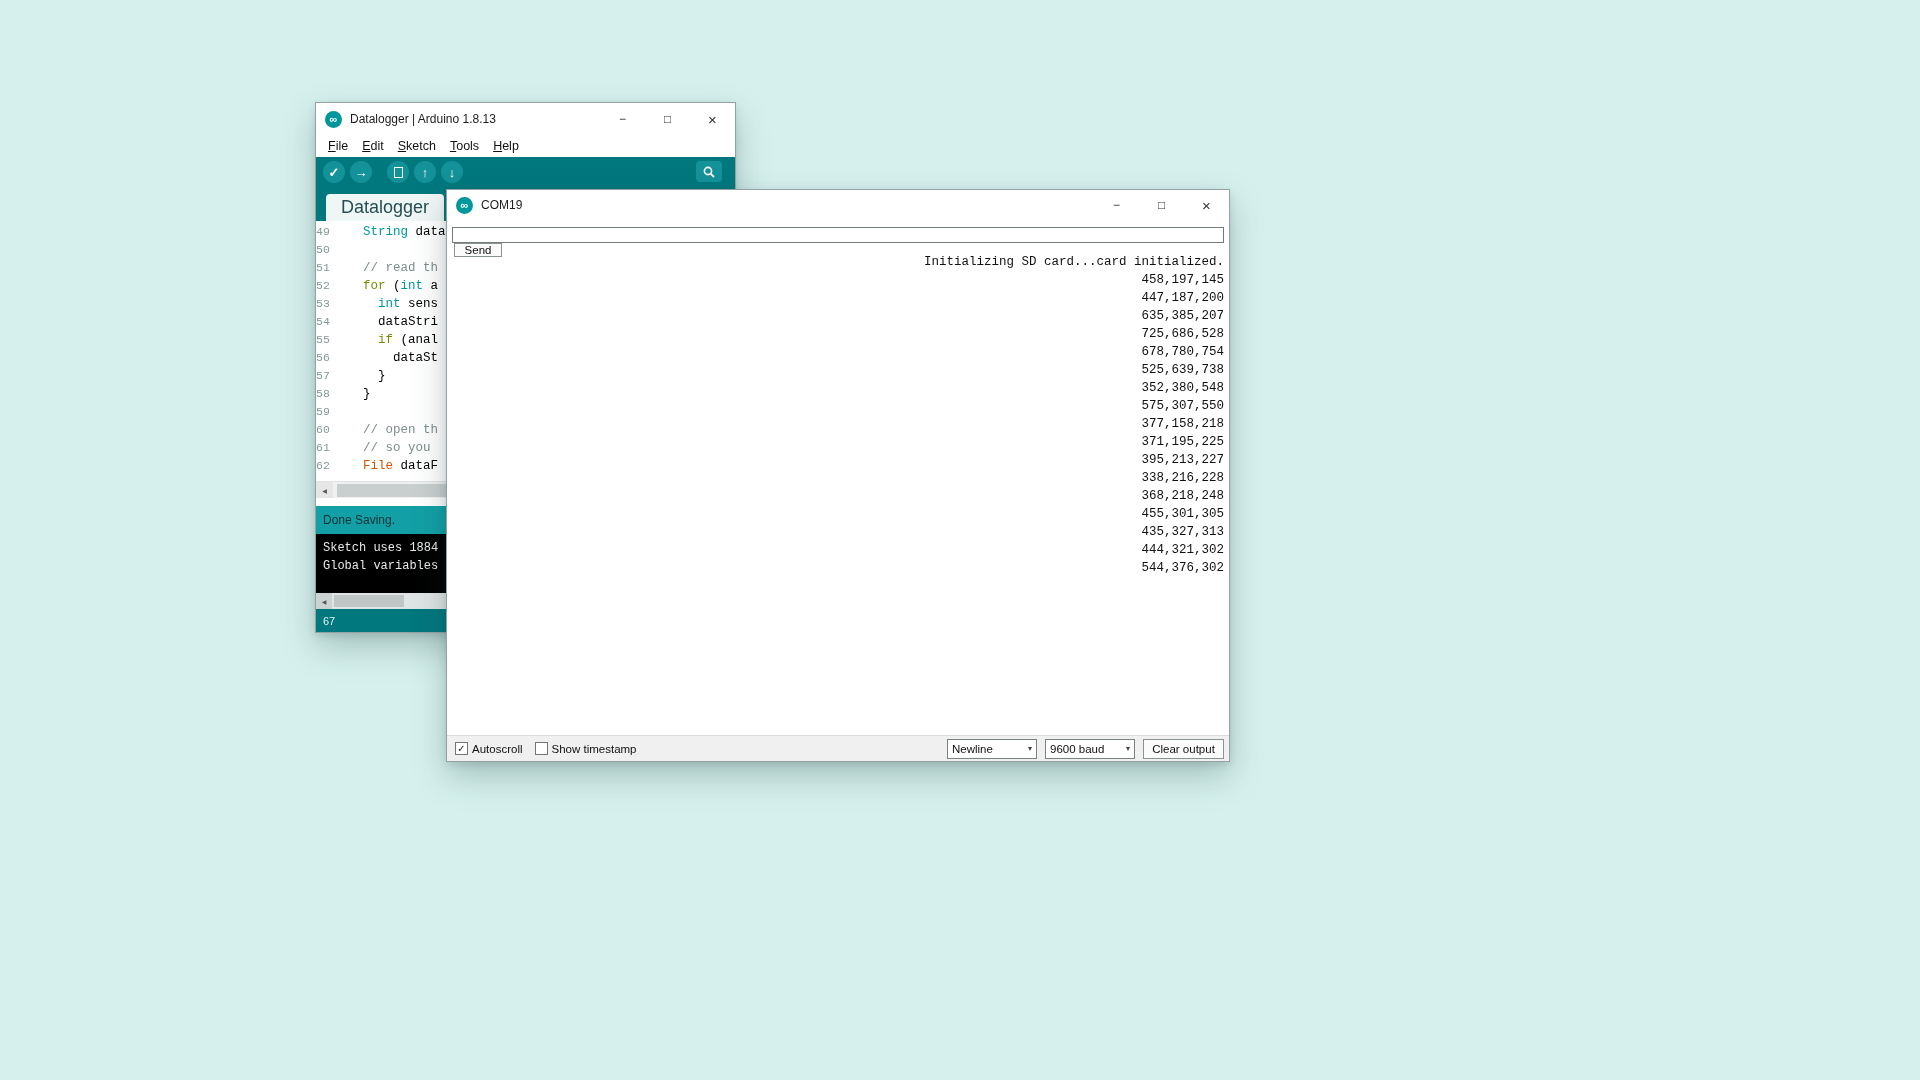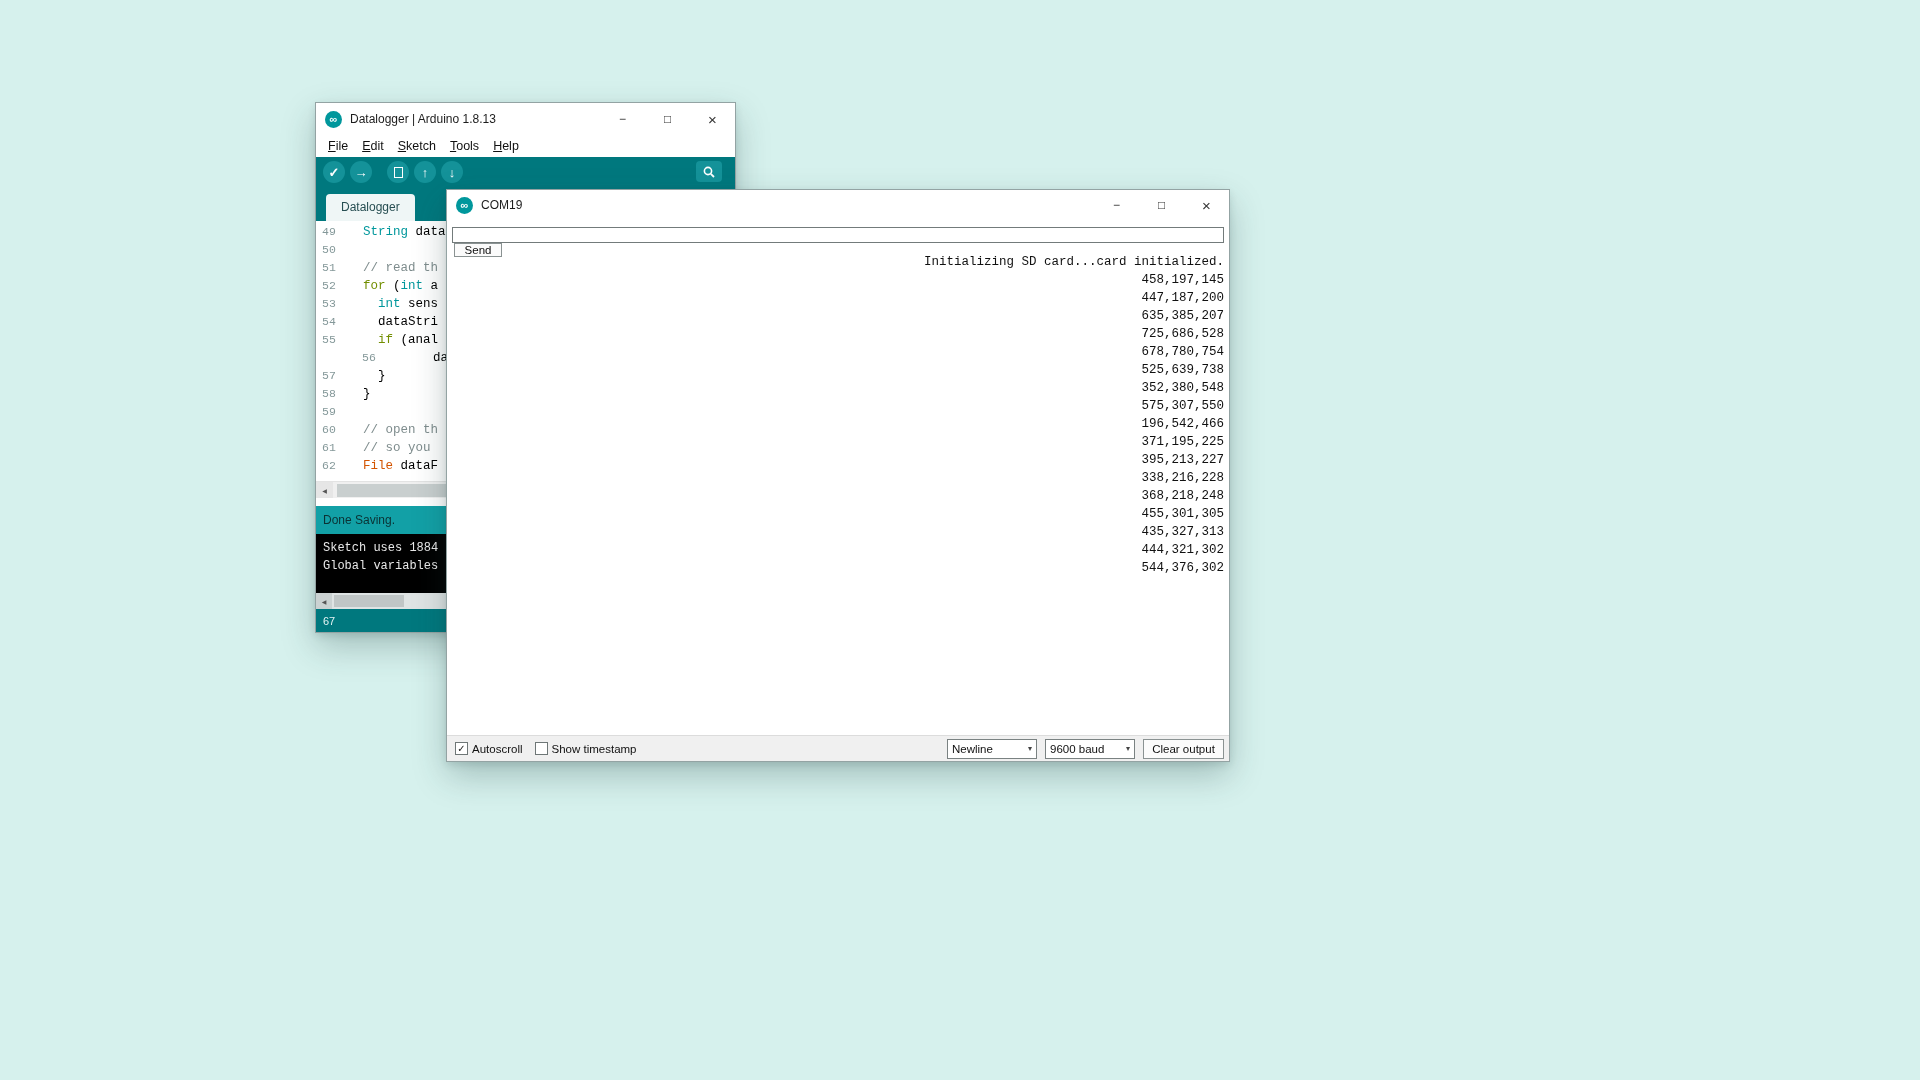--- a/index.html
+++ b/index.html
@@ -39,27 +39,27 @@
   .tb-btn { width:22px; height:22px; border-radius:50%; background:var(--teal-button,#149299);
             display:flex; align-items:center; justify-content:center; margin-right:5px; color:#fff; flex:none; }
   .tb-btn.gap { margin-left:10px; }
   .tb-glyph { font-size:13px; font-weight:bold; line-height:1; }
   .doc-shape { width:9px; height:11px; border:1.5px solid #fff; display:block; }
   .serial-btn { position:absolute; right:13px; top:4px; width:26px; height:21px; border-radius:4px;
                 margin-right:0; }
 
   .tabstrip { height:34px; background:var(--teal-bar,#00787E); display:flex; align-items:flex-end;
               padding-left:10px; }
-  .tab { height:27px; line-height:27px; background:#EFF6F6; color:#274E52; font-size:12px;
+  .tab { height:27px; line-height:27px; background:#EFF6F6; color:#274E52; font-size:18px;
          padding:0 15px; border-radius:4px 4px 0 0; }
 
   .editor { height:260px; background:#fff; overflow:hidden; padding-top:2px; }
   .code-row { display:flex; height:18px;
               font-family:"Liberation Mono","DejaVu Sans Mono",monospace; font-size:12.5px; }
-  .gutter-num { width:26px; text-align:center; font-size:11.5px; line-height:18px; flex:none; }
+  .gutter-num { width:26px; text-align:left; font-size:11.5px; line-height:18px; flex:none; }
   .code-text { padding-left:21px; white-space:pre; line-height:18px; }
 
   .hscroll { height:17px; background:#F0F0F0; border-top:1px solid #E3E3E3; display:flex; align-items:center; position:relative; }
   .scroll-arrow-box { width:17px; height:100%; display:flex; align-items:center; justify-content:center;
                       font-size:6px; color:#555; background:#E6E6E6; flex:none; }
   .hthumb { position:absolute; left:21px; top:2px; width:255px; height:13px; background:#C9CFCF; }
 
   .editor-gap { height:8px; background:#fff; }
 
   .statusbar { height:28px; background:var(--teal-status,#12A0A6); display:flex; align-items:center;
@@ -182,21 +182,21 @@
         </div>
         <div class="code-row">
           <span class="gutter-num" style="color: rgb(132, 152, 153);">54</span>
           <span class="code-text"><span style="color: rgb(0, 0, 0);">  dataStri</span></span>
         </div>
         <div class="code-row">
           <span class="gutter-num" style="color: rgb(132, 152, 153);">55</span>
           <span class="code-text"><span style="color: rgb(0, 0, 0);">  </span><span style="color: rgb(114, 142, 0);">if</span><span style="color: rgb(0, 0, 0);"> (anal</span></span>
         </div>
         <div class="code-row">
-          <span class="gutter-num" style="color: rgb(132, 152, 153); margin-left: 40px;">56</span>
+          <span class="gutter-num" style="color: rgb(132, 152, 153);">56</span>
           <span class="code-text"><span style="color: rgb(0, 0, 0);">    dataSt</span></span>
         </div>
         <div class="code-row">
           <span class="gutter-num" style="color: rgb(132, 152, 153);">57</span>
           <span class="code-text"><span style="color: rgb(0, 0, 0);">  }</span></span>
         </div>
         <div class="code-row">
           <span class="gutter-num" style="color: rgb(132, 152, 153);">58</span>
           <span class="code-text"><span style="color: rgb(0, 0, 0);">}</span></span>
         </div>
@@ -273,21 +273,21 @@
   <div class="serial-output">
       <div class="serial-line">Initializing SD card...card initialized.</div>
       <div class="serial-line">458,197,145</div>
       <div class="serial-line">447,187,200</div>
       <div class="serial-line">635,385,207</div>
       <div class="serial-line">725,686,528</div>
       <div class="serial-line">678,780,754</div>
       <div class="serial-line">525,639,738</div>
       <div class="serial-line">352,380,548</div>
       <div class="serial-line">575,307,550</div>
-      <div class="serial-line">196,542,466</div>
+      <div class="serial-line">377,158,218</div>
       <div class="serial-line">371,195,225</div>
       <div class="serial-line">395,213,227</div>
       <div class="serial-line">338,216,228</div>
       <div class="serial-line">368,218,248</div>
       <div class="serial-line">455,301,305</div>
       <div class="serial-line">435,327,313</div>
       <div class="serial-line">444,321,302</div>
       <div class="serial-line">544,376,302</div>
     </div>
 

